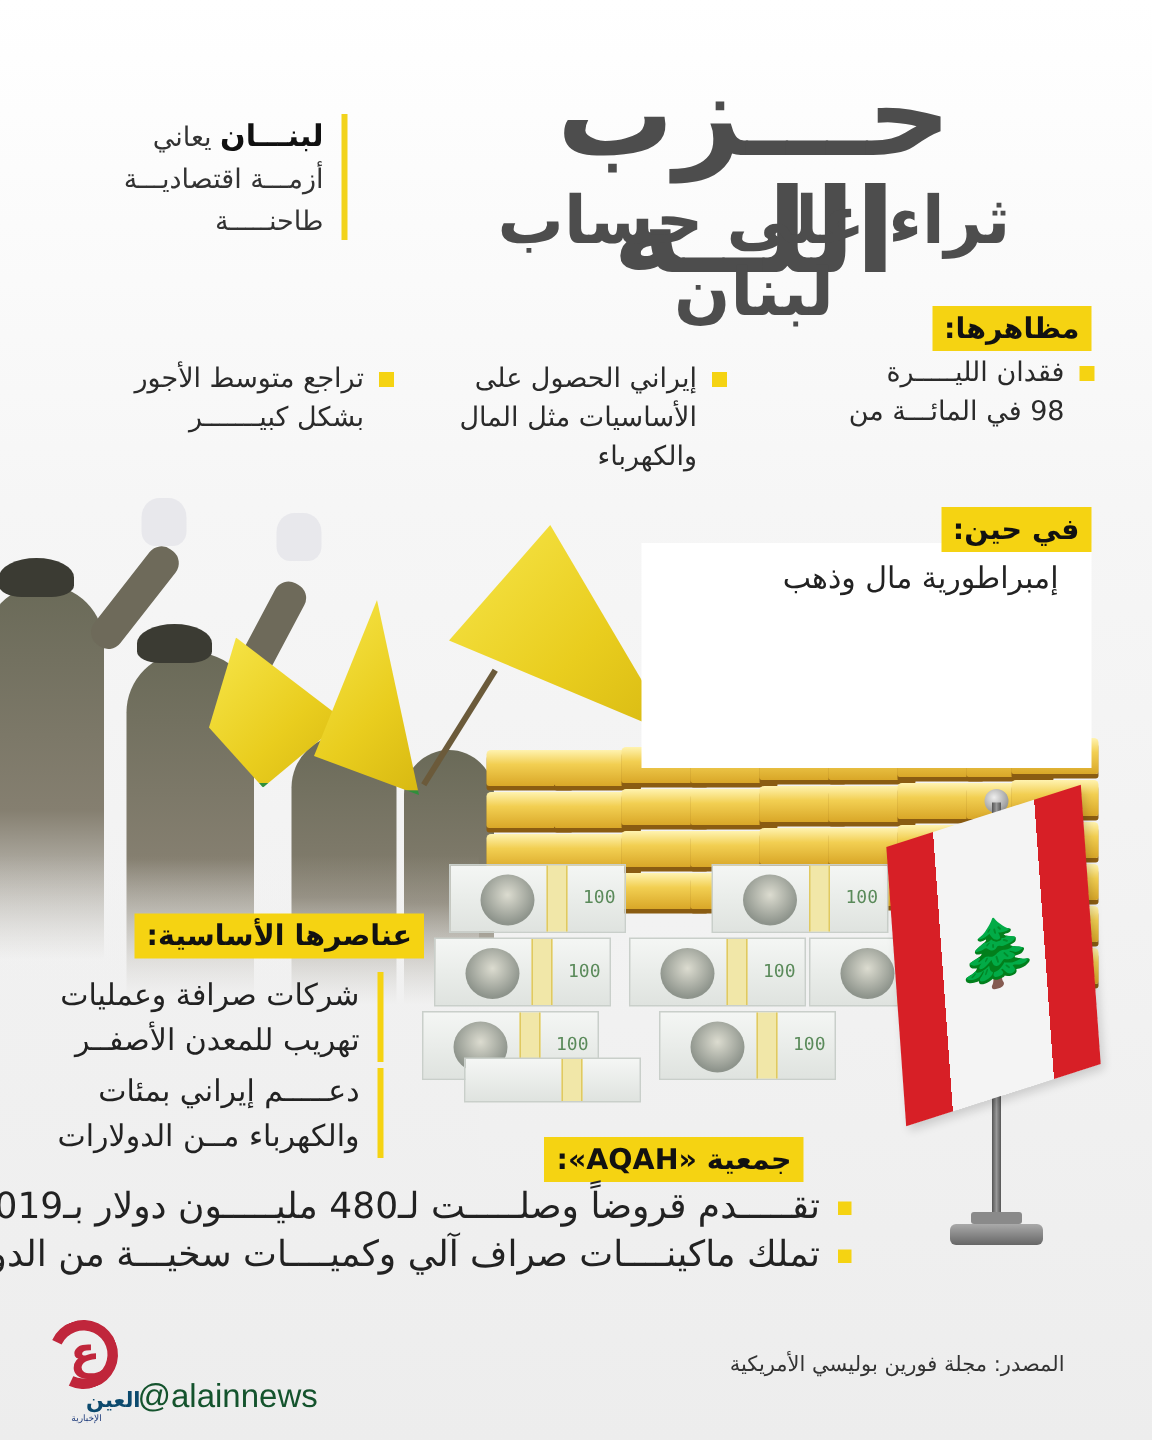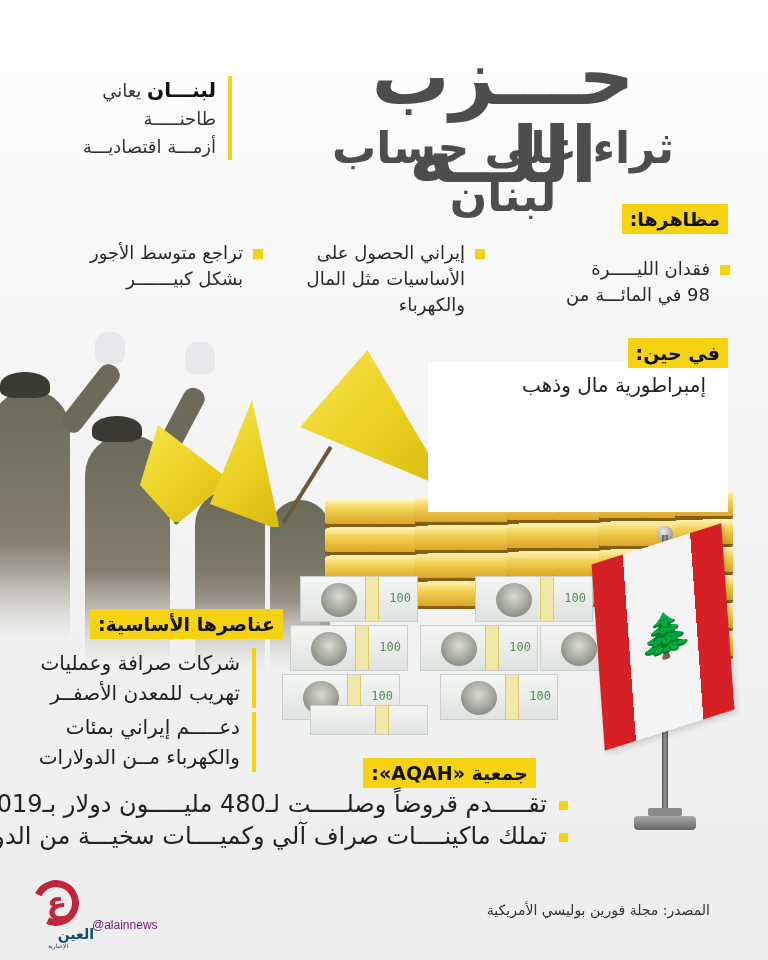--- a/index.html
+++ b/index.html
@@ -40,21 +40,21 @@
 
   
   .bullet-col { font-size: 18px; line-height: 26px; color: #2a2a2a; text-align: right; }
   .bullet-col .sq {
     display: inline-block; width: 10px; height: 10px; background: #f5d312;
     margin-left: 10px; vertical-align: middle;
   }
   .bullet-col .line { white-space: nowrap; }
   .bullet-col .indent { padding-right: 20px; }
 
-  .mz-1 { right: 38px; top: 256px; width: 210px; }
+  .mz-1 { right: 38px; top: 236px; width: 210px; }
   .mz-2 { right: 283px; top: 240px; width: 210px; }
   .mz-3 { right: 505px; top: 240px; width: 210px; }
 
   
   .white-box {
     right: 40px; top: 362px; width: 300px; height: 150px;
     background: #ffffff;
   }
   .white-text {
     right: 62px; top: 370px; width: 260px;
@@ -127,33 +127,33 @@
   .aq-item { right: 200px; font-size: 24px; line-height: 28px; color: #222; white-space: nowrap; text-align: right; }
   .aq-item .sq { display: inline-block; width: 9px; height: 9px; background: #f5d312; margin-left: 12px; vertical-align: middle; }
   .aq-1 { top: 790px; }
   .aq-2 { top: 822px; }
 
   
   .logo { left: 33px; top: 880px; width: 46px; height: 46px; border: 7px solid #c0263b; border-radius: 50%; border-left-color: transparent; transform: rotate(-20deg); }
   .logo-letter { left: 42px; top: 880px; width: 30px; text-align: center; font-size: 30px; font-weight: bold; color: #c0263b; line-height: 46px; }
   .logo-text { left: 36px; top: 926px; width: 44px; font-size: 14px; font-weight: bold; color: #0c4a6e; line-height: 16px; margin-left: 14px; }
   .logo-sub { left: 36px; top: 942px; width: 44px; text-align: center; font-size: 6px; color: #1d3a7a; }
-  .handle { left: 92px; top: 918px; font-size: 12px; color: #701a75; direction: ltr; font-family: "Liberation Sans", sans-serif; }
+  .handle { left: 92px; top: 918px; font-size: 22px; color: #14532d; direction: ltr; font-family: "Liberation Sans", sans-serif; }
   .source { right: 58px; top: 902px; font-size: 14px; color: #333; white-space: nowrap; }
 </style>
 </head>
 <body>
 
 <div class="abs title-main">حـــزب اللــه</div>
 <div class="abs title-sub">ثراء على حساب لبنان</div>
 
 <div class="abs intro">
   <div><b>لبنـــان</b><span> يعاني</span></div>
+  <div>أزمـــة اقتصاديـــة</div>
   <div>طاحنـــــة</div>
-  <div>أزمـــة اقتصاديـــة</div>
 </div>
 
 <div class="abs tag" style="right:40px; top:204px;">مظاهرها:</div>
 
 <div class="abs bullet-col mz-1">
   <div class="line"><span class="sq"></span><span>فقدان الليـــــرة</span></div>
   <div class="line indent">98 في المائـــة من</div>
 </div>
 <div class="abs bullet-col mz-2">
   <div class="line"><span class="sq"></span><span>إيراني الحصول على</span></div>

